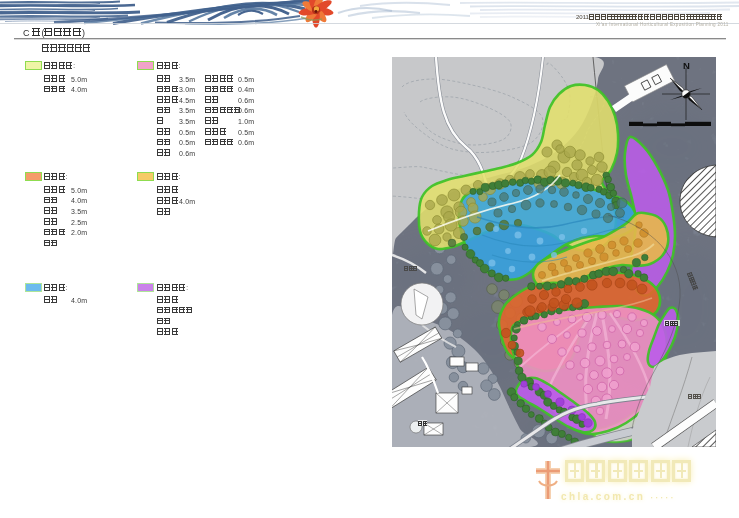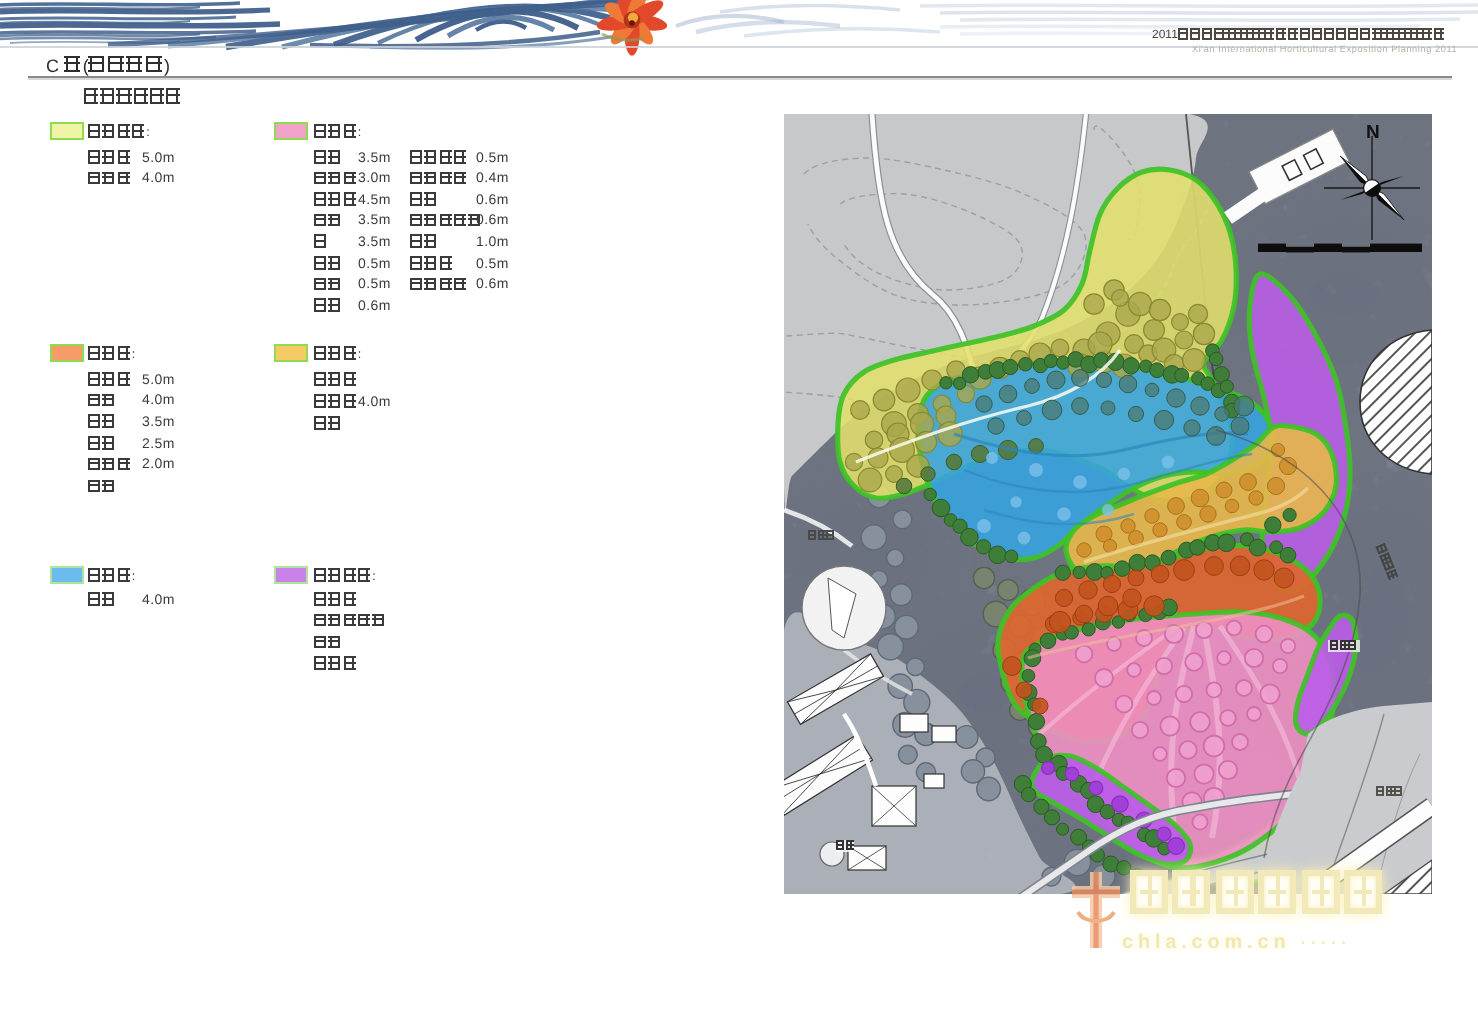--- a/index.html
+++ b/index.html
@@ -554,21 +554,21 @@
       <rect x="265" y="64.8" width="14" height="4.2" fill="#0d0d0d"></rect>
       <rect x="293" y="64.8" width="26" height="4.2" fill="#0d0d0d"></rect>
       <rect x="251" y="66.4" width="14" height="2.8" fill="#0d0d0d"></rect>
       <rect x="279" y="66.4" width="14" height="2.8" fill="#0d0d0d"></rect>
     </svg>
 <div class="a fg gm" style="left:664px;top:320px;color:#333;background:rgba(250,250,250,.75);padding:0 1px"><i></i><i></i><i></i></div>
 <div class="a fg gm" style="left:688px;top:393px;color:#55524c"><i></i><i></i><i></i></div>
 <div class="a fg gm" style="left:684px;top:278px;color:#444;transform:rotate(68deg)"><i></i><i></i><i></i><i></i></div>
 <div class="a fg gm" style="left:404px;top:265px;color:#4a4a4a"><i></i><i></i><i></i></div>
 <div class="a fg gm" style="left:418px;top:420px;color:#333;background:rgba(255,255,255,.8)"><i></i><i></i></div>
-<div class="a" style="left:531px;top:430px;width:200px;height:60px">
+<div class="a" style="left:531px;top:455px;width:200px;height:60px">
       <svg class="a" style="left:2px;top:4px" width="30" height="42" viewBox="0 0 30 42">
         <g fill="none" opacity="0.85">
           <path d="M15,2 V40" stroke="#f5c9a4" stroke-width="6"></path>
           <path d="M3,12 H27" stroke="#f5c9a4" stroke-width="6"></path>
           <path d="M15,2 V40" stroke="#e88a5e" stroke-width="2.6"></path>
           <path d="M3,12 H27" stroke="#e88a5e" stroke-width="2.6"></path>
           <path d="M6,22 C9,28 21,28 24,22" stroke="#eda26f" stroke-width="2"></path>
         </g>
       </svg>
       <div class="a" style="left:34px;top:5px;white-space:nowrap"><span style="display:inline-block;width:19px;height:22px;border:3.4px solid #f1e9b8;margin-right:2.4px;background:#fffdf4;box-shadow:0 0 7px rgba(250,240,185,1),inset 0 0 2px rgba(244,234,176,.9);position:relative"><span style="position:absolute;left:2px;top:7px;width:9px;height:2.2px;background:#f1e9b8"></span><span style="position:absolute;left:6px;top:0;width:2.2px;height:15px;background:#f1e9b8"></span></span><span style="display:inline-block;width:19px;height:22px;border:3.4px solid #f1e9b8;margin-right:2.4px;background:#fffdf4;box-shadow:0 0 7px rgba(250,240,185,1),inset 0 0 2px rgba(244,234,176,.9);position:relative"><span style="position:absolute;left:2px;top:7px;width:9px;height:2.2px;background:#f1e9b8"></span><span style="position:absolute;left:6px;top:0;width:2.2px;height:15px;background:#f1e9b8"></span></span><span style="display:inline-block;width:19px;height:22px;border:3.4px solid #f1e9b8;margin-right:2.4px;background:#fffdf4;box-shadow:0 0 7px rgba(250,240,185,1),inset 0 0 2px rgba(244,234,176,.9);position:relative"><span style="position:absolute;left:2px;top:7px;width:9px;height:2.2px;background:#f1e9b8"></span><span style="position:absolute;left:6px;top:0;width:2.2px;height:15px;background:#f1e9b8"></span></span><span style="display:inline-block;width:19px;height:22px;border:3.4px solid #f1e9b8;margin-right:2.4px;background:#fffdf4;box-shadow:0 0 7px rgba(250,240,185,1),inset 0 0 2px rgba(244,234,176,.9);position:relative"><span style="position:absolute;left:2px;top:7px;width:9px;height:2.2px;background:#f1e9b8"></span><span style="position:absolute;left:6px;top:0;width:2.2px;height:15px;background:#f1e9b8"></span></span><span style="display:inline-block;width:19px;height:22px;border:3.4px solid #f1e9b8;margin-right:2.4px;background:#fffdf4;box-shadow:0 0 7px rgba(250,240,185,1),inset 0 0 2px rgba(244,234,176,.9);position:relative"><span style="position:absolute;left:2px;top:7px;width:9px;height:2.2px;background:#f1e9b8"></span><span style="position:absolute;left:6px;top:0;width:2.2px;height:15px;background:#f1e9b8"></span></span><span style="display:inline-block;width:19px;height:22px;border:3.4px solid #f1e9b8;margin-right:2.4px;background:#fffdf4;box-shadow:0 0 7px rgba(250,240,185,1),inset 0 0 2px rgba(244,234,176,.9);position:relative"><span style="position:absolute;left:2px;top:7px;width:9px;height:2.2px;background:#f1e9b8"></span><span style="position:absolute;left:6px;top:0;width:2.2px;height:15px;background:#f1e9b8"></span></span></div>

